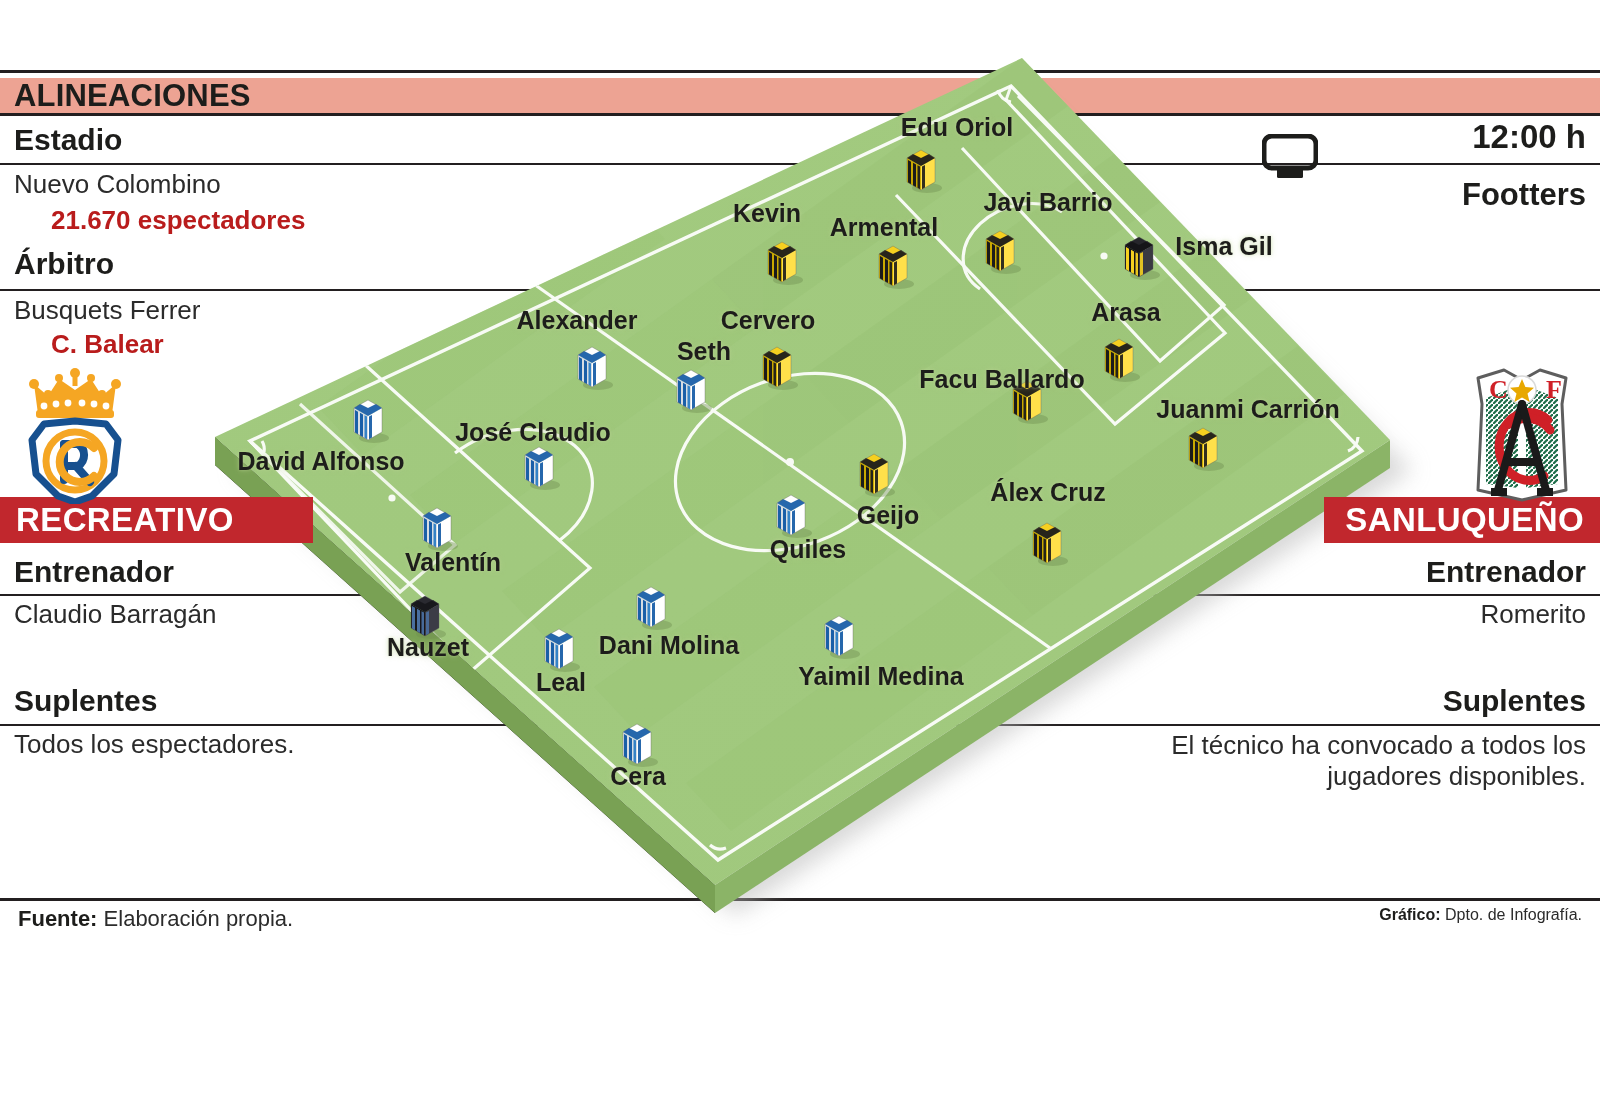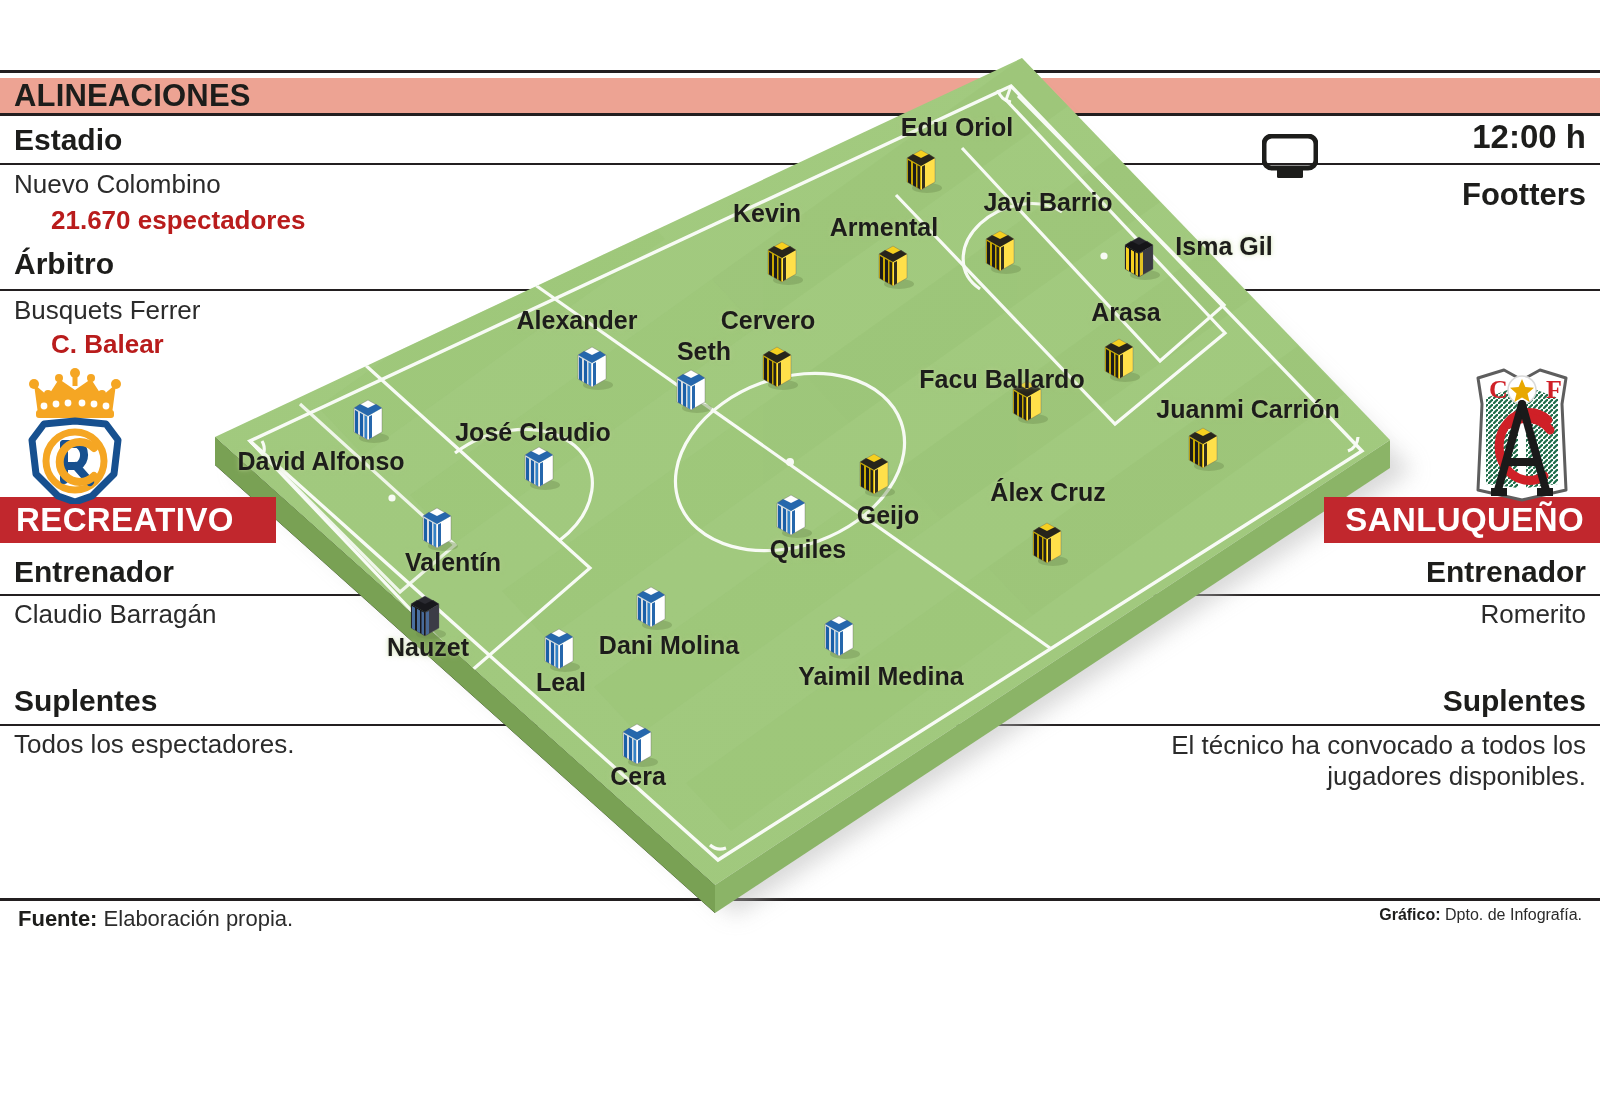--- a/index.html
+++ b/index.html
@@ -36,21 +36,21 @@
 
   
   .abs{position:absolute;}
 
   
   .team-banner{
     position:absolute;height:46px;line-height:46px;
     background:#c1272d;color:#ffffff;font-size:33px;font-weight:bold;
     letter-spacing:.4px;z-index:8;
   }
-  #banner-left{left:0;top:497px;width:276px;padding-left:16px;box-sizing:border-box;}
+  #banner-left{left:0;top:497px;width:313px;padding-left:16px;box-sizing:border-box;}
   #banner-right{right:0;top:497px;width:276px;padding-right:16px;box-sizing:border-box;text-align:right;}
 
   
   .crest{position:absolute;z-index:9;}
   #crest-left{left:14px;top:366px;width:122px;height:138px;}
   #crest-right{right:14px;top:364px;width:128px;height:140px;}
 
   
   #tv-icon{position:absolute;right:282px;top:134px;width:56px;height:46px;z-index:8;}
   #tv-time{position:absolute;right:14px;top:118px;font-size:33px;font-weight:bold;color:#1d1d1b;z-index:8;}

